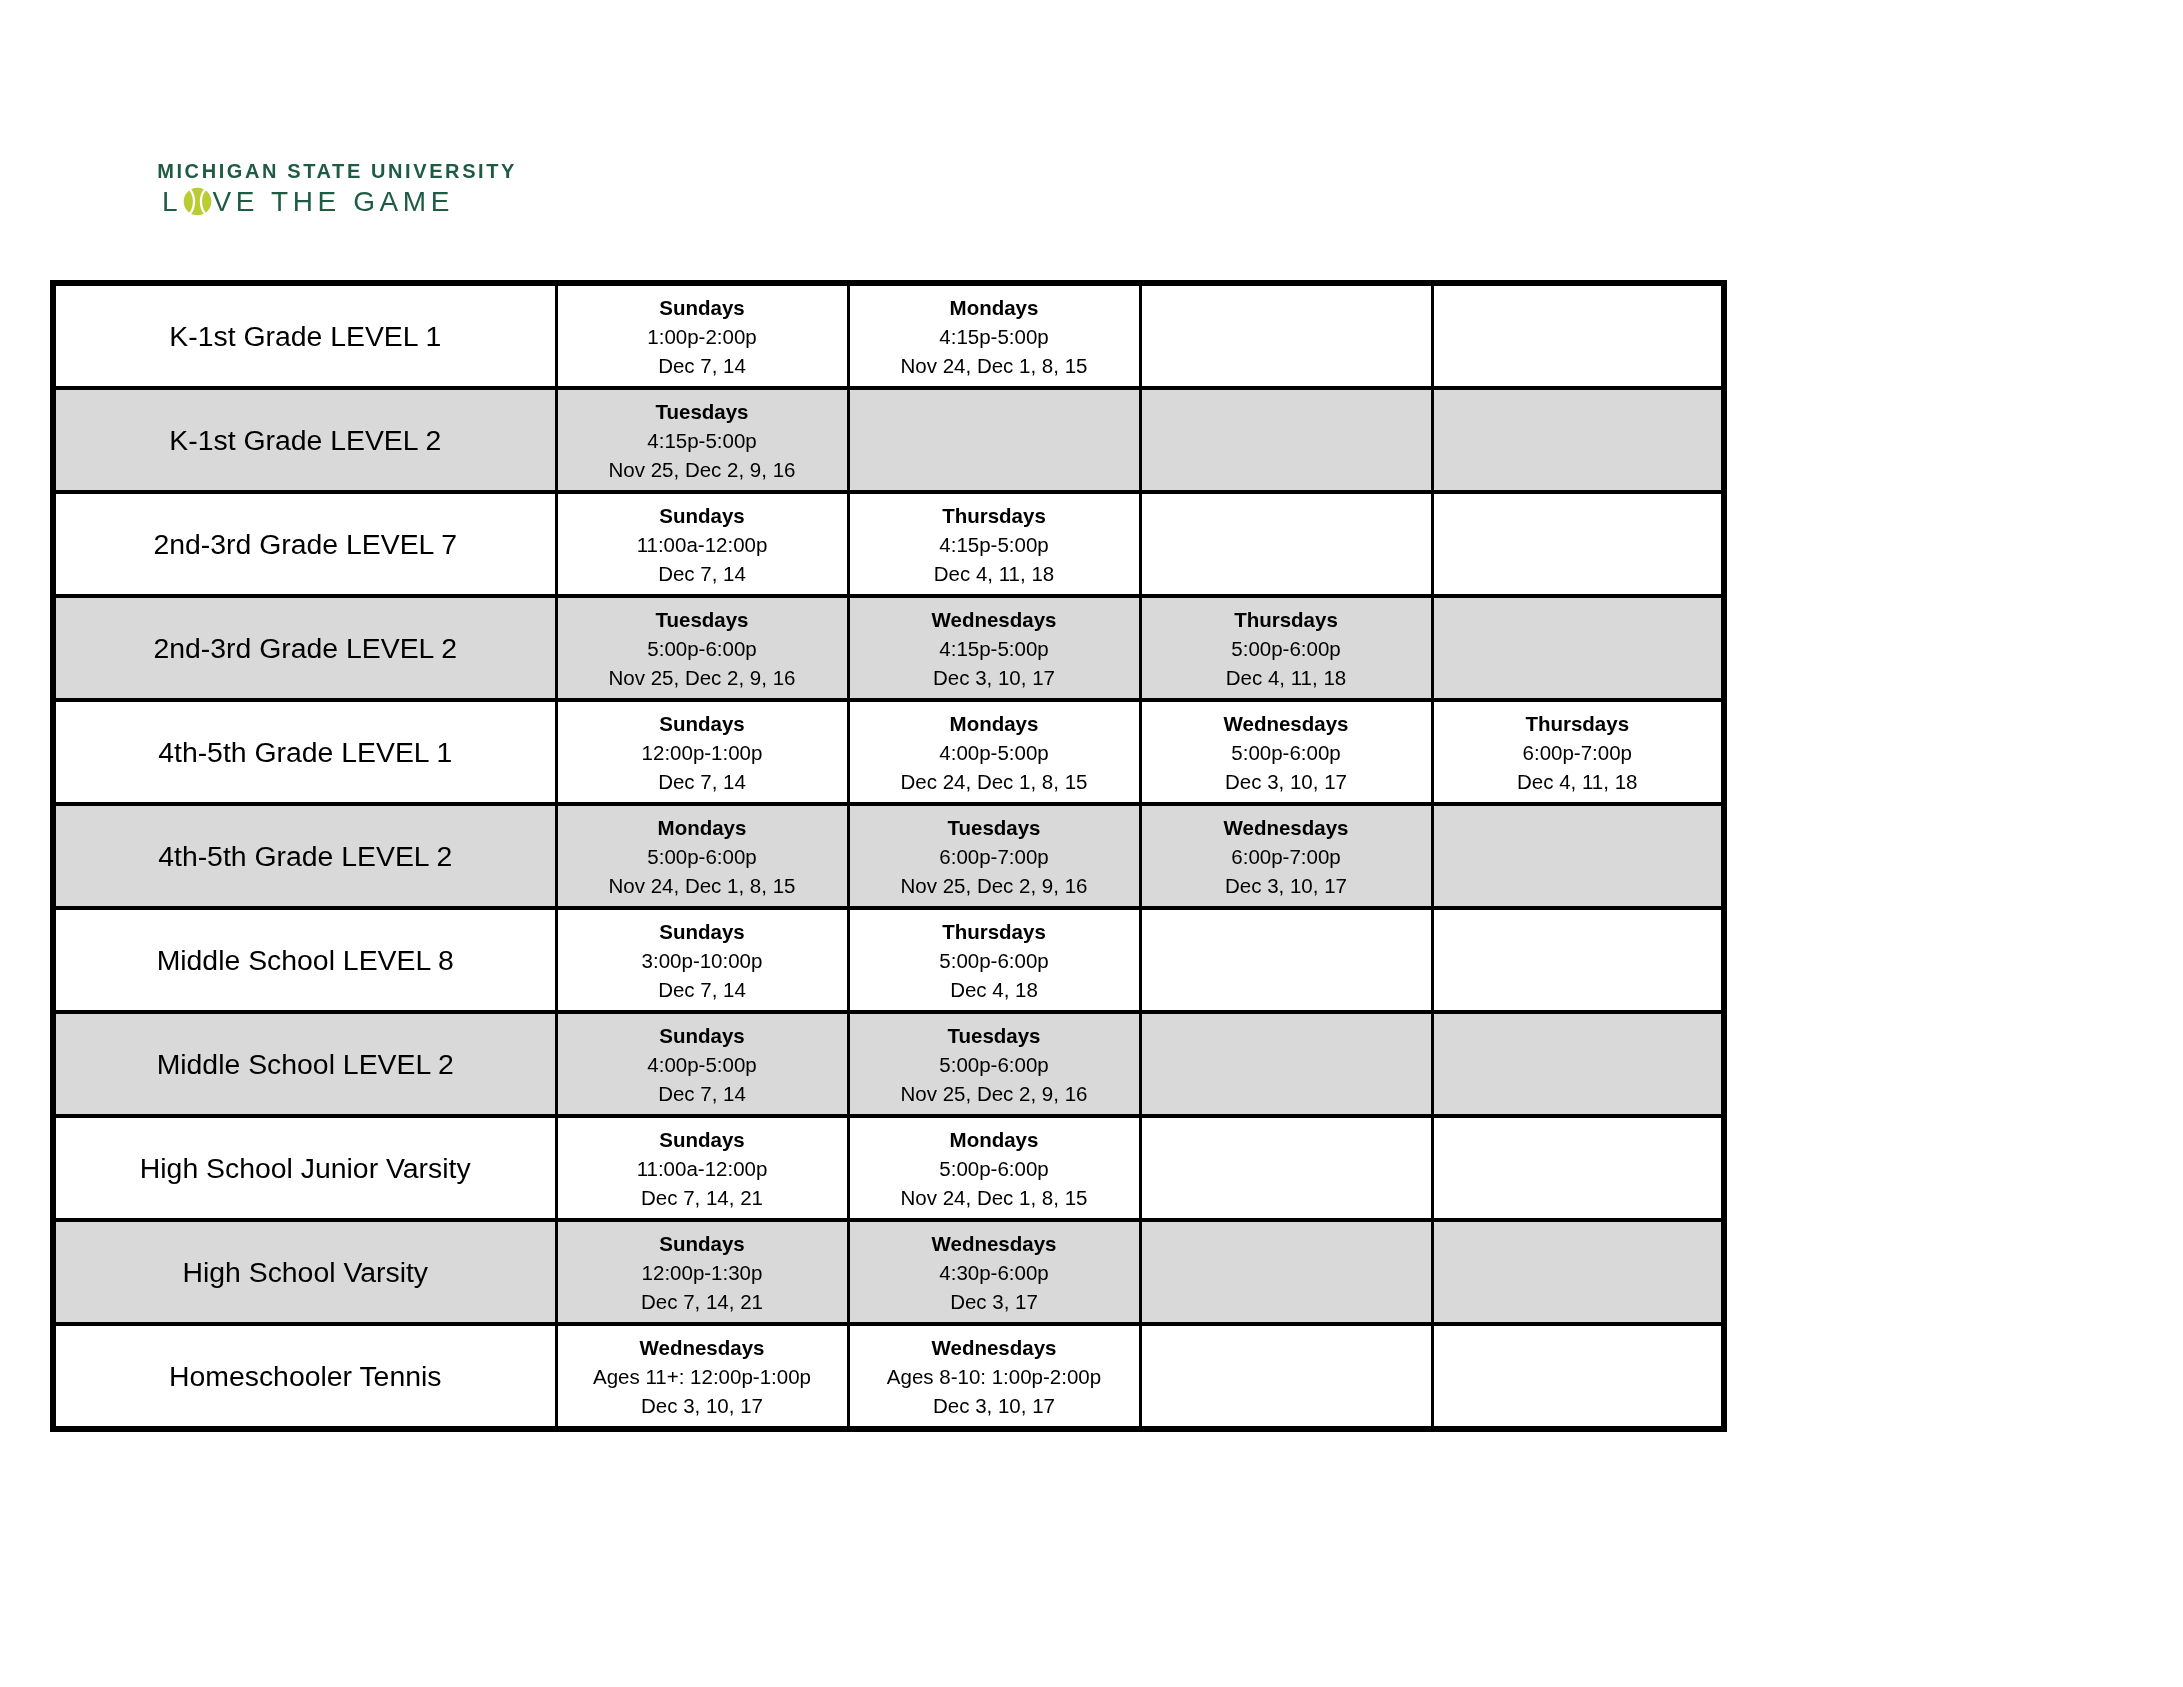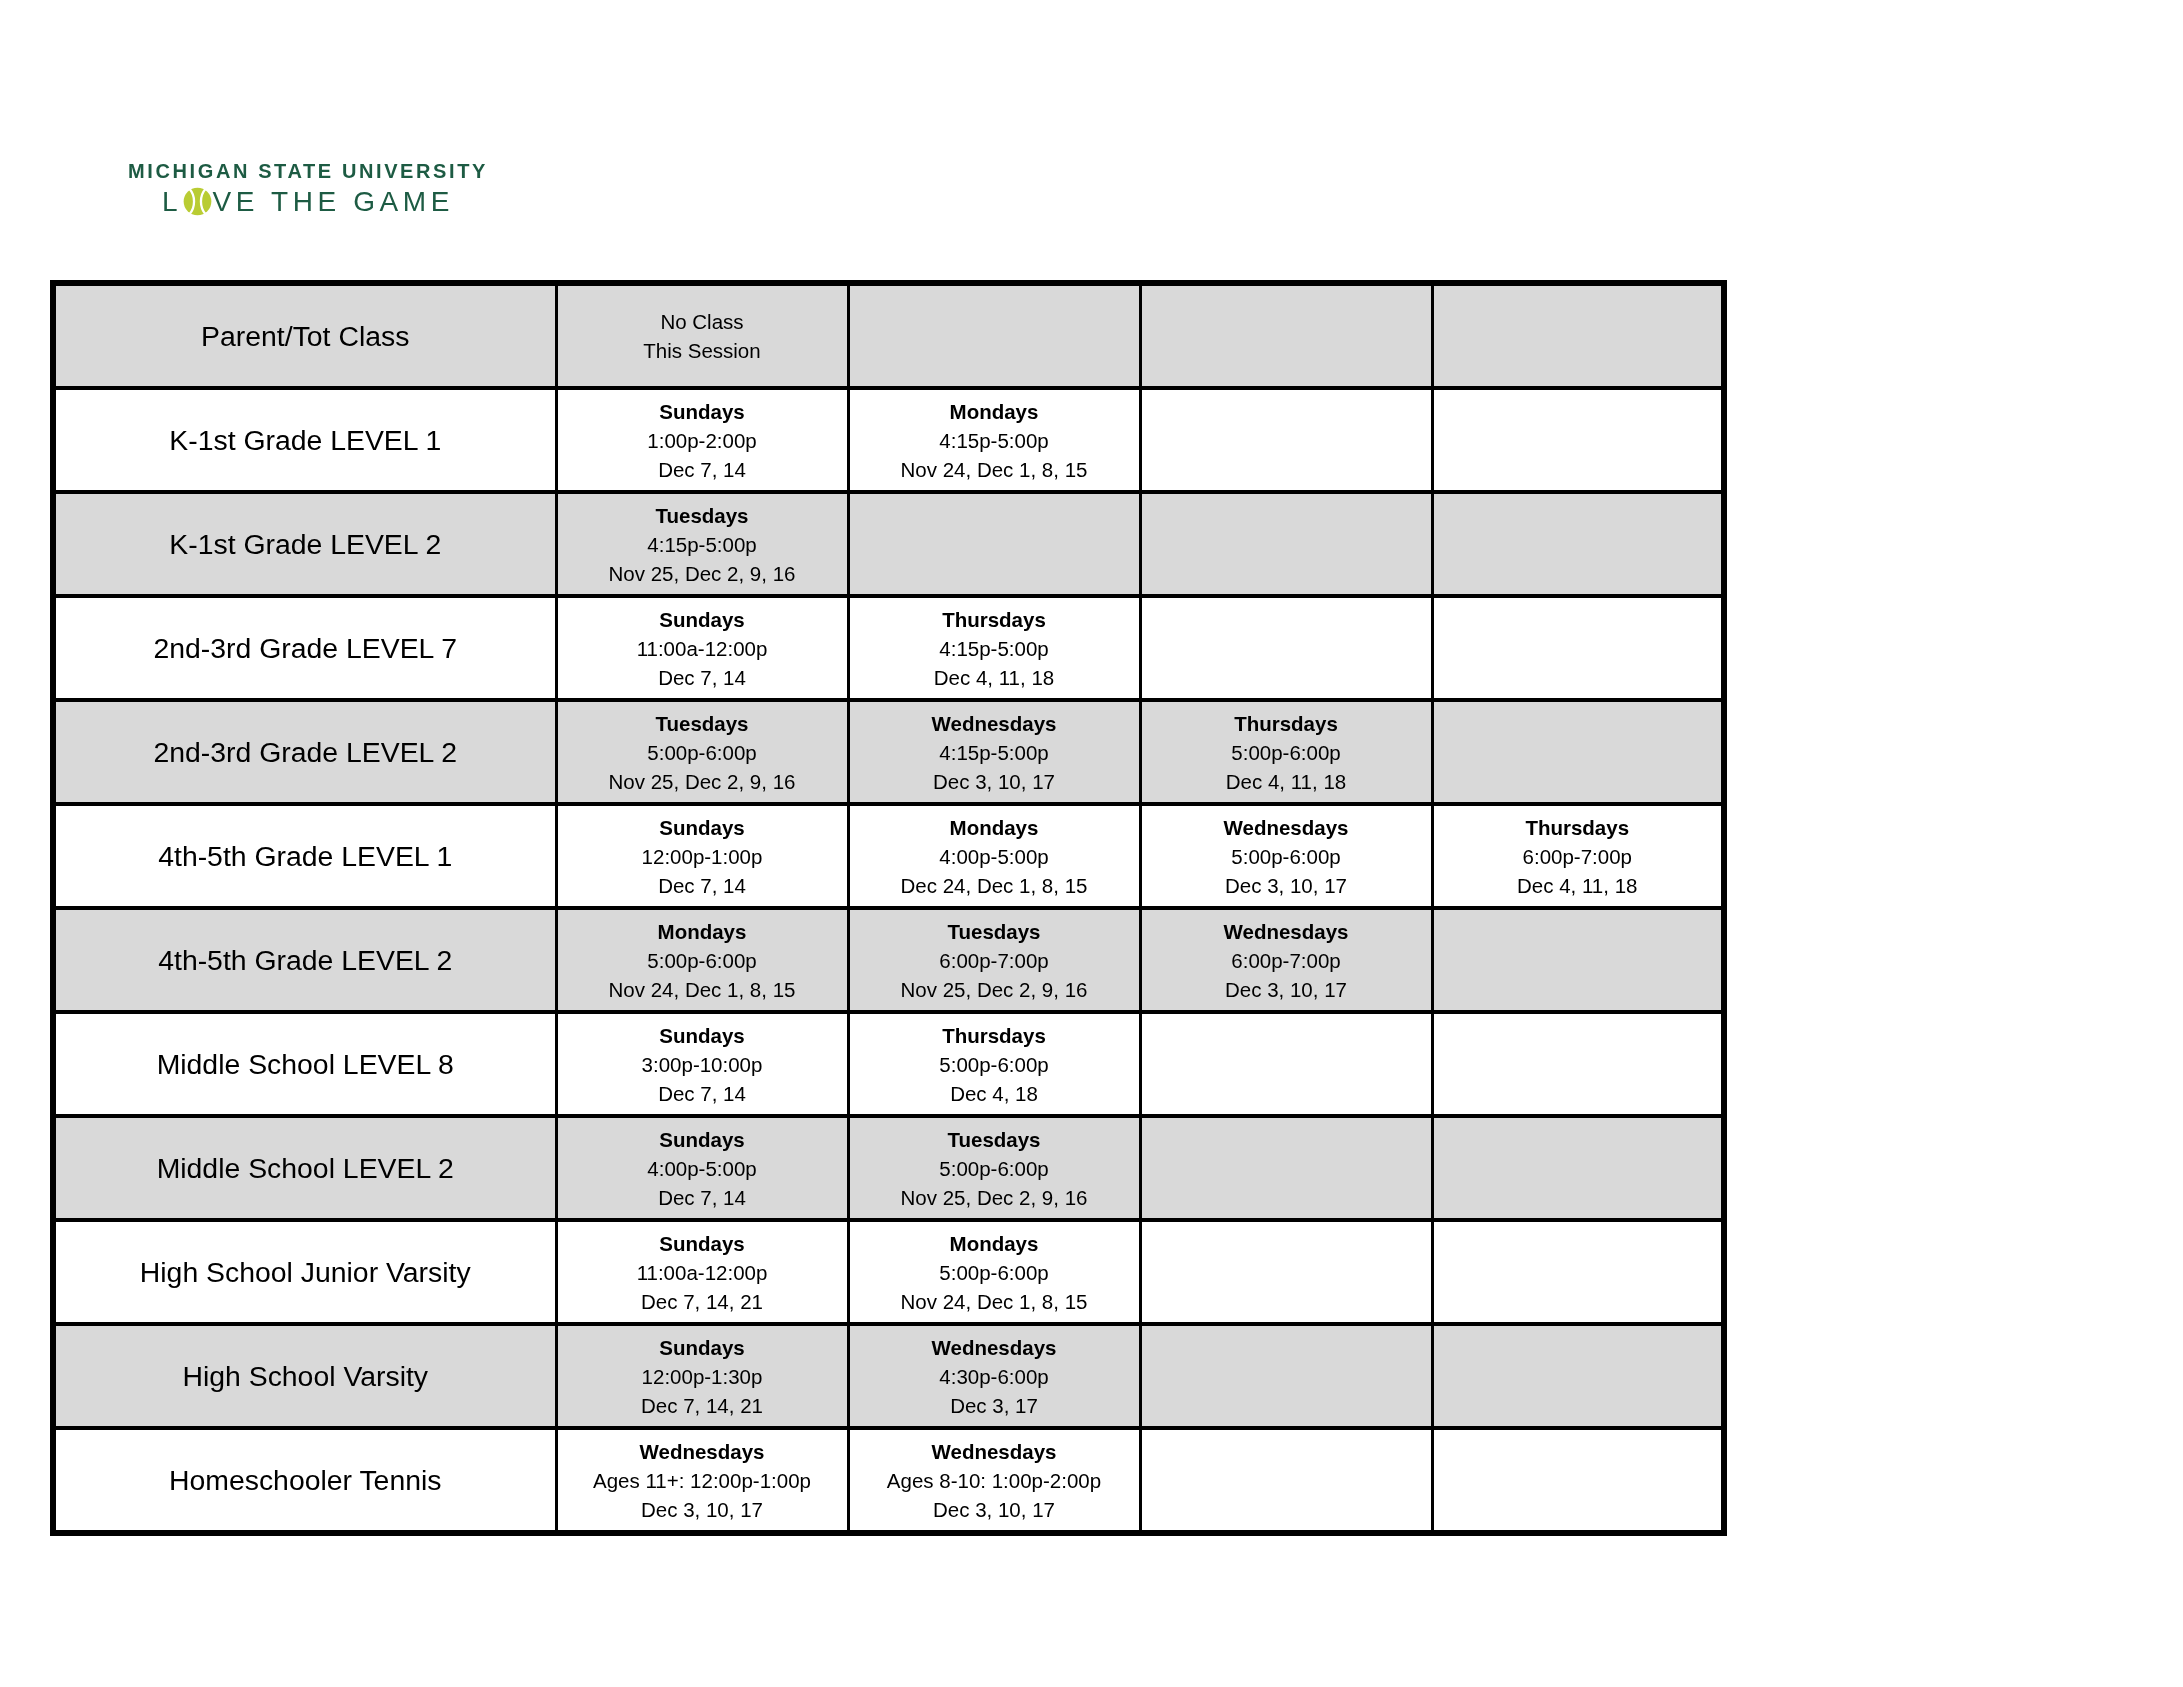--- a/index.html
+++ b/index.html
@@ -23,20 +23,21 @@
     top: 160px;
     width: 418px;
     text-align: center;
     color: #1d5b43;
   }
   .logo-line1 {
     font-size: 20px;
     font-weight: 700;
     letter-spacing: 2.6px;
     white-space: nowrap;
+    text-align: right;
   }
   .logo-line2 {
     font-size: 52px;
     font-weight: 700;
     letter-spacing: 0px;
     line-height: 54px;
     white-space: nowrap;
   }
   .logo-line3 {
     margin-top: 2.6px;
@@ -128,30 +129,20 @@
   <div class="schedule-wrap">
     <table class="schedule">
       <colgroup>
         <col class="label-col">
         <col class="slot-col">
         <col class="slot-col">
         <col class="slot-col">
         <col class="slot-col">
       </colgroup>
       <tbody>
-          <tr class="shaded">
-            <td class="label-cell">Parent/Tot Class</td>
-            <td class="slot-cell">
-              <div class="slot-line">No Class</div>
-              <div class="slot-line">This Session</div>
-            </td>
-            <td class="slot-cell"></td>
-            <td class="slot-cell"></td>
-            <td class="slot-cell"></td>
-          </tr>
           <tr>
             <td class="label-cell">K-1st Grade LEVEL 1</td>
             <td class="slot-cell">
               <div class="slot-line slot-day">Sundays</div>
               <div class="slot-line">1:00p-2:00p</div>
               <div class="slot-line">Dec 7, 14</div>
             </td>
             <td class="slot-cell">
               <div class="slot-line slot-day">Mondays</div>
               <div class="slot-line">4:15p-5:00p</div>

